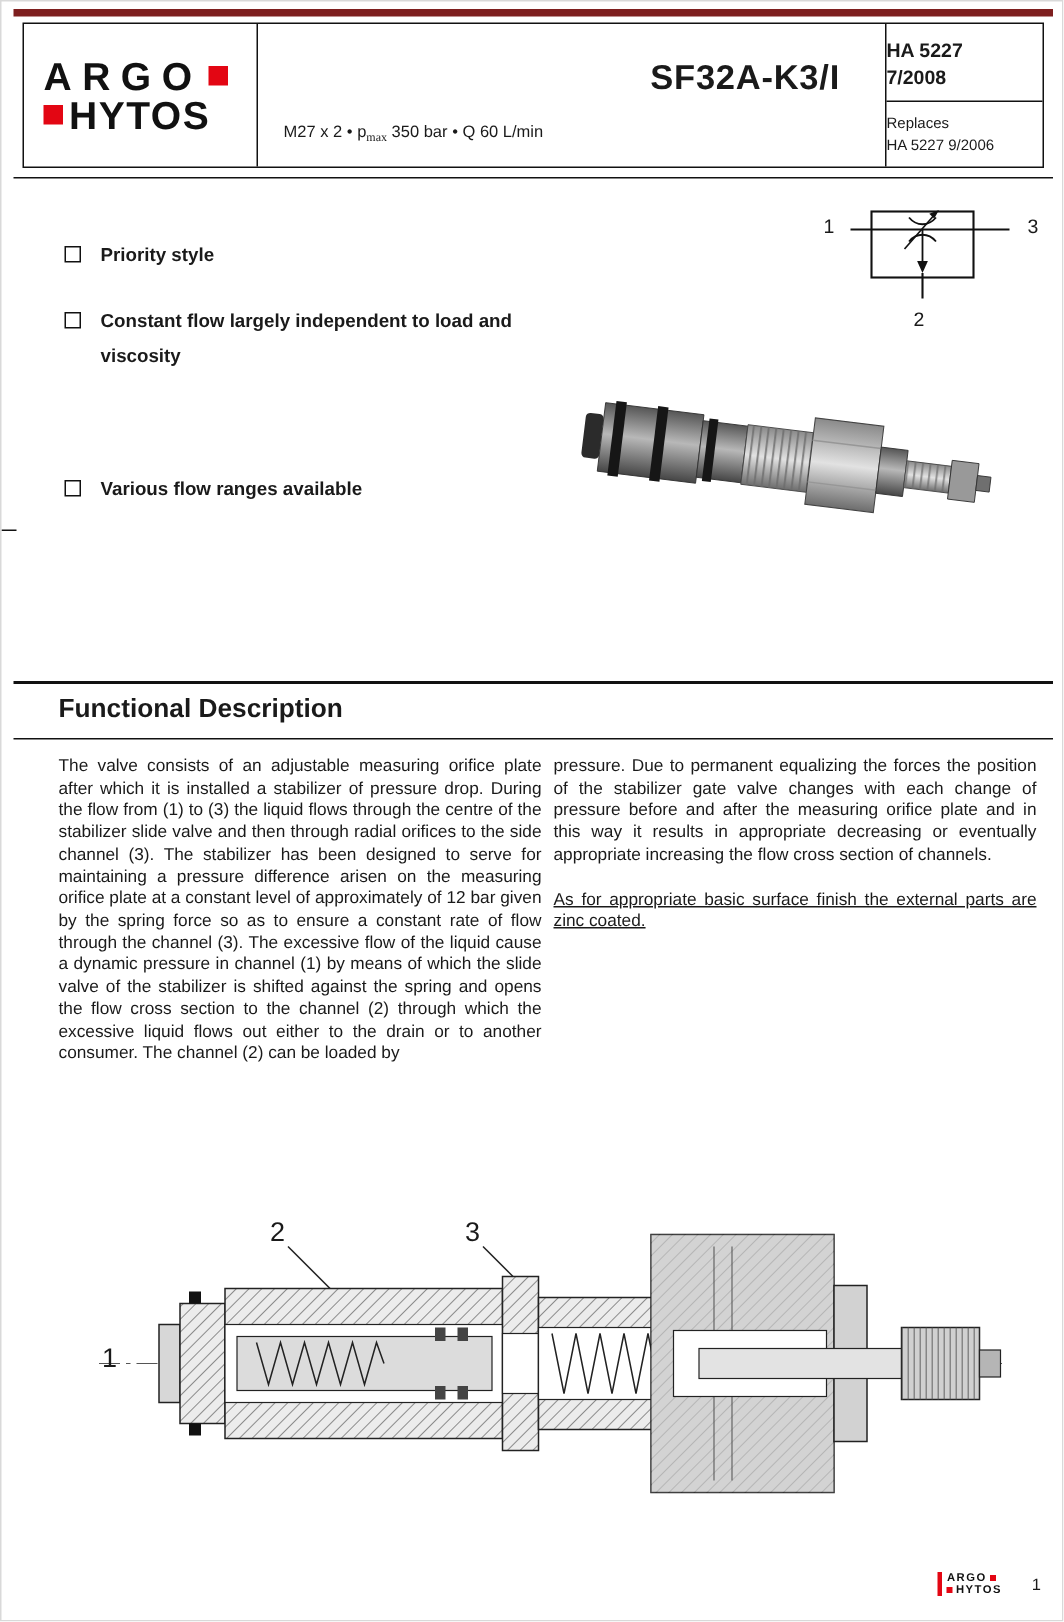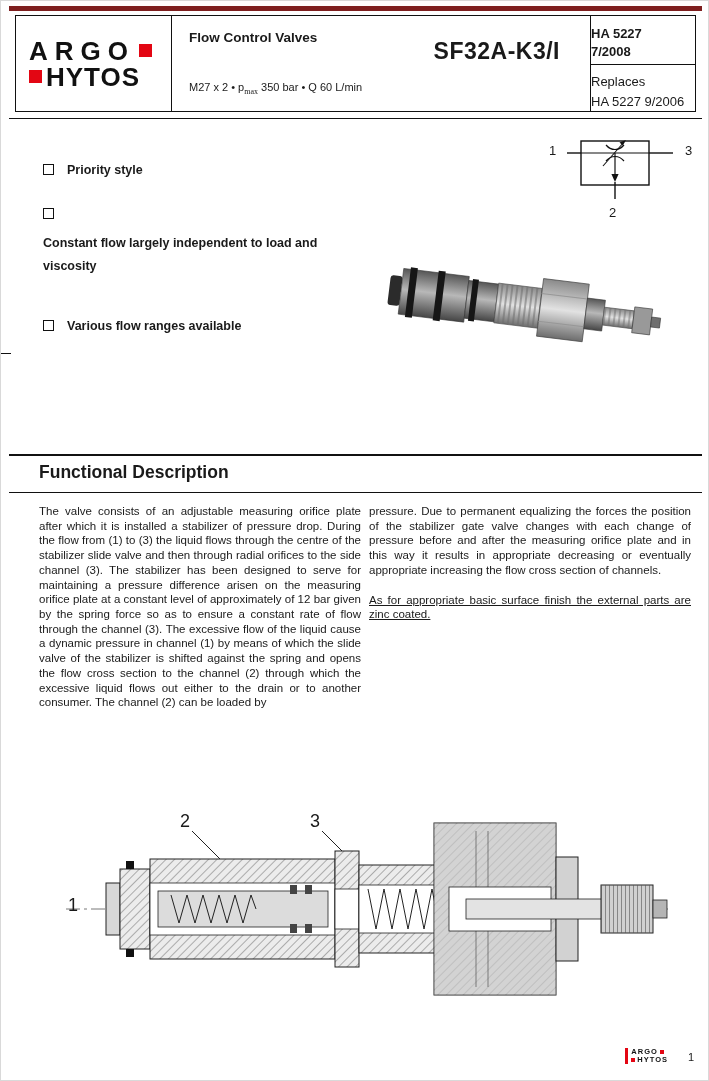--- a/index.html
+++ b/index.html
@@ -21,27 +21,27 @@
   .logo-sq { width:13px; height:13px; background:var(--accent-red); display:inline-block; }
 
   .title-cell { flex:1; position:relative; padding:13px 0 0 17px; }
   .product-title { font-size:13.5px; font-weight:bold; line-height:1.4; }
   .specs { position:absolute; left:17px; bottom:15px; font-size:11px; }
   .specs sub { font-size:8px;font-family:Liberation Serif, serif; }
   .model { position:absolute; right:30px; top:22px; font-size:23px; font-weight:bold; letter-spacing:.5px; }
 
   .doc-cell { width:105px; border-left:1.5px solid #111; display:flex; flex-direction:column; text-align:left; }
   .doc-top { height:52px; padding-top:9px; font-weight:bold; font-size:13px; line-height:1.4; border-bottom:1px solid #111; }
-  .doc-bottom { padding-top:7px; font-size:13px; line-height:1.5; }
+  .doc-bottom { padding-top:7px; font-size:10px; line-height:1.5; }
 
   .header-underline { position:absolute; left:8px; top:117px; width:693px; border-top:1.2px solid #111; }
 
   
   .feature { position:absolute; left:42px; display:flex; gap:13px; width:320px; }
-  .f1 { top:158px; } .f2 { top:202px;flex-direction:column; } .f3 { top:271px; } .f4 { top:314px; }
+  .f1 { top:158px; } .f2 { top:202px; } .f3 { top:271px; } .f4 { top:314px; }
   .checkbox { flex:0 0 auto; width:11px; height:11px; border:1.7px solid #111; margin-top:5px; background:#fff; }
   .feature-label { font-size:12.5px; font-weight:bold; line-height:1.8; width:292px; }
 
   
   .symbol { position:absolute; left:548px; top:132px; width:146px; height:92px; }
   .symbol svg { position:absolute; left:10px; top:2px; }
   .sym-label { position:absolute; font-size:13px; }
   .sym-l1 { left:0px; top:10px; }
   .sym-l3 { left:136px; top:10px; }
   .sym-l2 { left:60px; top:72px; }
@@ -91,21 +91,20 @@
         </div>
         <div class="logo-row">
           <span class="logo-sq"></span>
           <span class="logo-word hytos">HYTOS</span>
         </div>
       </div>
     </div>
 
     <div class="title-cell">
       <div class="product-title">
-        <div>Flow Control Valves</div>
       </div>
       <div class="specs">
         <span>M27 x 2 • p</span><sub>max</sub><span> 350 bar • Q 60 L/min</span>
       </div>
       <div class="model">SF32A-K3/I</div>
     </div>
 
     <div class="doc-cell">
       <div class="doc-top">
         <div>HA 5227</div>

